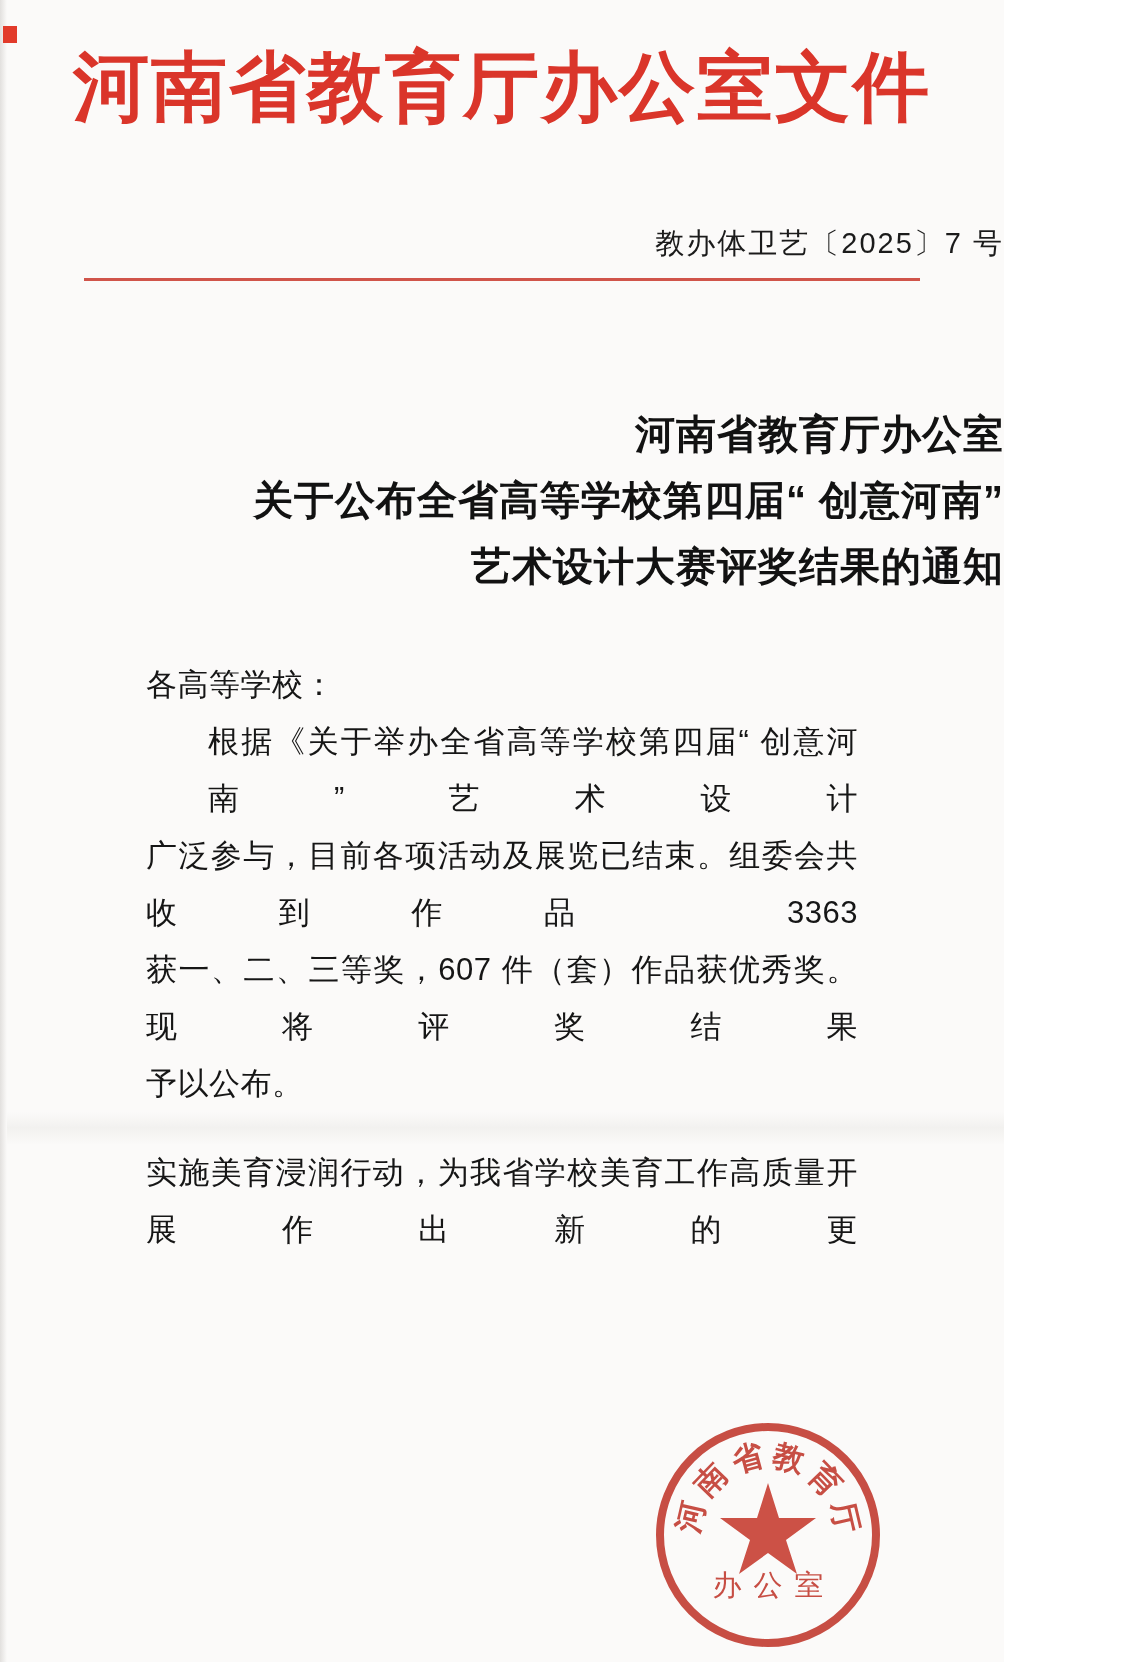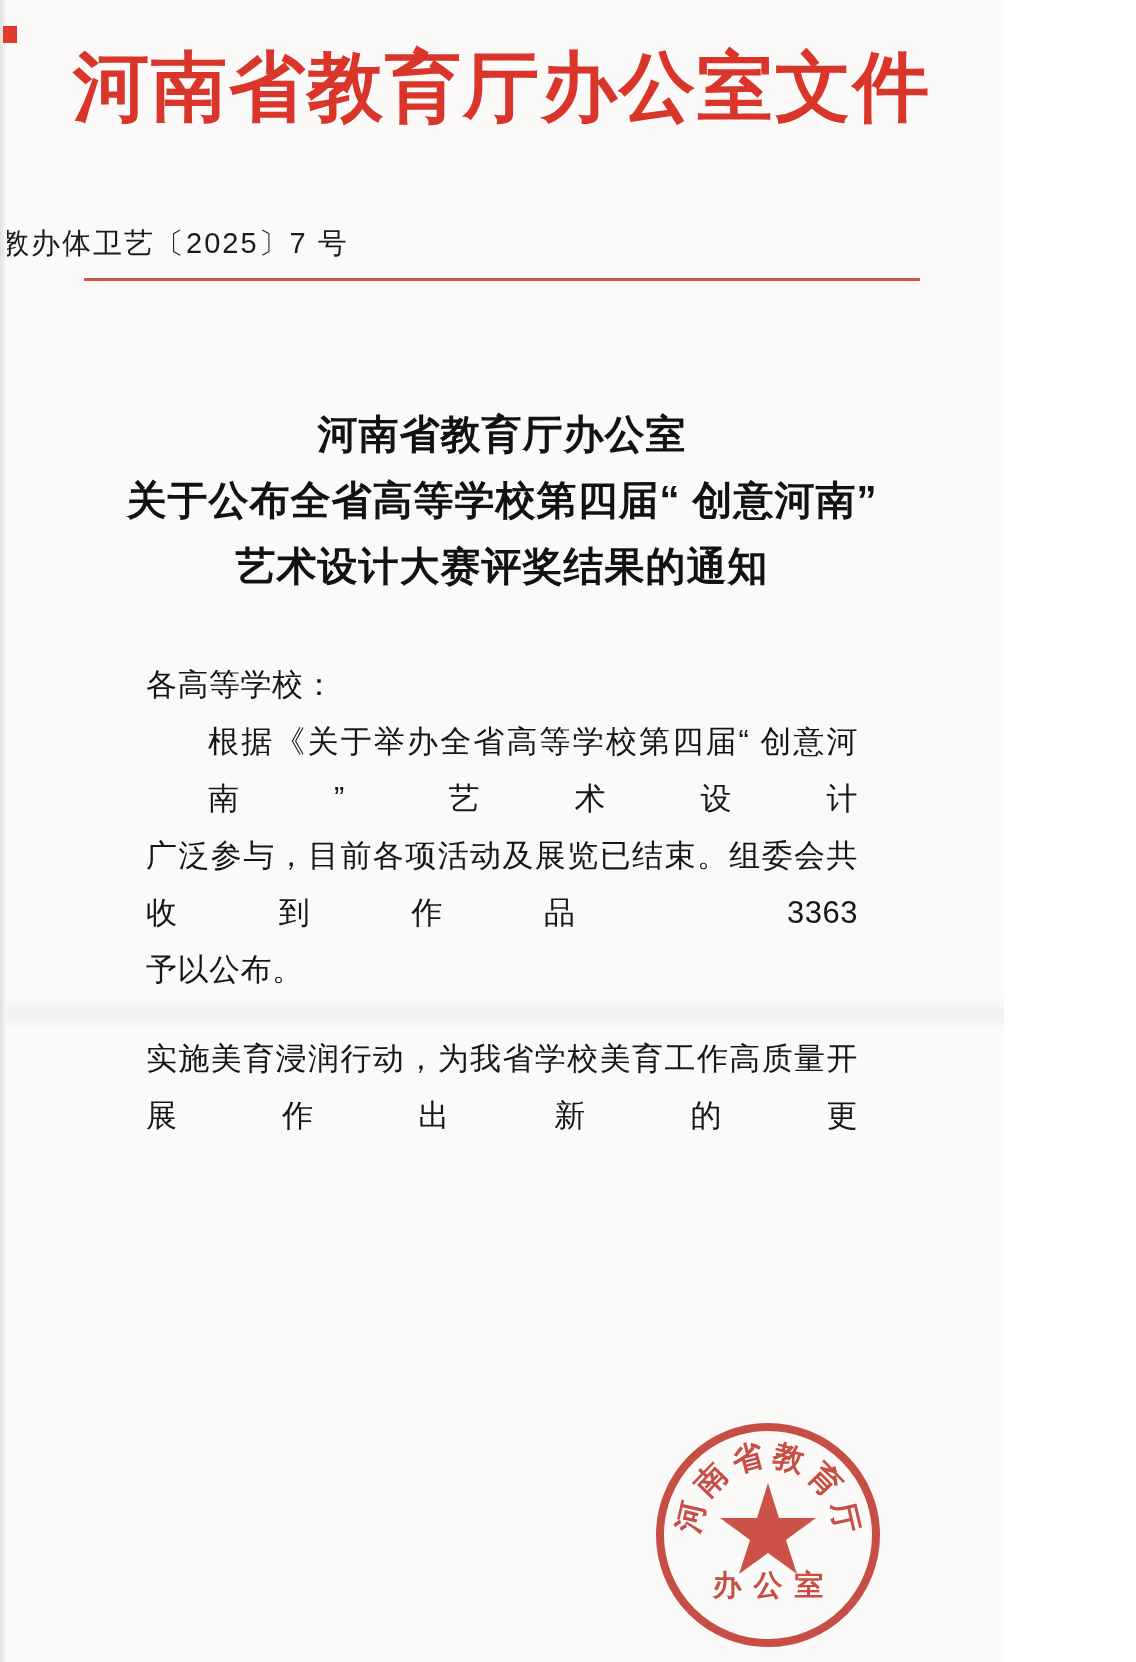--- a/index.html
+++ b/index.html
@@ -26,33 +26,33 @@
     text-align:center;
     color:#da352a;
     font-family:"Liberation Serif", serif;
     font-weight:bold;
     font-size:76px;
     letter-spacing:2px;
     white-space:nowrap;
   }
   .doc-number{
     margin-top:92px;
-    text-align:left;
+    text-align:right;
     font-size:29px;
     letter-spacing:2px;
     color:#1b1b1b;
   }
   .red-divider{
     width:836px; height:3px;
     margin:14px auto 0 auto;
     background:#d0544a;
   }
   .doc-title{
     margin-top:120px;
-    text-align:center;
+    text-align:right;
     font-size:40px;
     line-height:66px;
     font-weight:bold;
     color:#121212;
     letter-spacing:1px;
   }
   .body-block{
     margin:57px 146px 0 146px;
   }
   .body-line{
@@ -85,21 +85,21 @@
   .seal-char{
     position:absolute; left:50%; top:50%;
     width:34px; height:34px; margin-left:-17px; margin-top:-17px;
     font-size:31px; line-height:34px; text-align:center;
     color:#c0372c; font-weight:bold;
     font-family:"Liberation Serif", serif;
   }
   .seal-bottom{
     position:absolute; left:50%; top:143px;
     transform:translateX(-50%);
-    font-size:29px; font-weight:bold;
+    font-size:29px; font-weight:normal;
     color:#c0372c;
     letter-spacing:12px;
     text-indent:12px;
     white-space:nowrap;
     font-family:"Liberation Serif", serif;
   }
   .seal-star{
     position:absolute; left:62px; top:60px;
     width:100px; height:100px;
     background:#c63a2e;
@@ -131,20 +131,21 @@
     <div>河南省教育厅办公室</div>
     <div>关于公布全省高等学校第四届“ 创意河南”</div>
     <div>艺术设计大赛评奖结果的通知</div>
   </div>
 
   <div class="body-block">
     <div class="body-line no-stretch">各高等学校：</div>
 
     <div class="body-line indent">根据《关于举办全省高等学校第四届“ 创意河南” 艺术设计</div>
     <div class="body-line">广泛参与，目前各项活动及展览已结束。组委会共收到作品 3363</div>
+    <div class="body-line">获一、二、三等奖，607 件（套）作品获优秀奖。现将评奖结果</div>
     <div class="body-line no-stretch">予以公布。</div>
 
 
     <div class="page-seam"></div>
 
     <div class="body-line">实施美育浸润行动，为我省学校美育工作高质量开展作出新的更</div>
 
   </div>
 
   <div class="date-line">2025 年 1 月 6 日</div>

